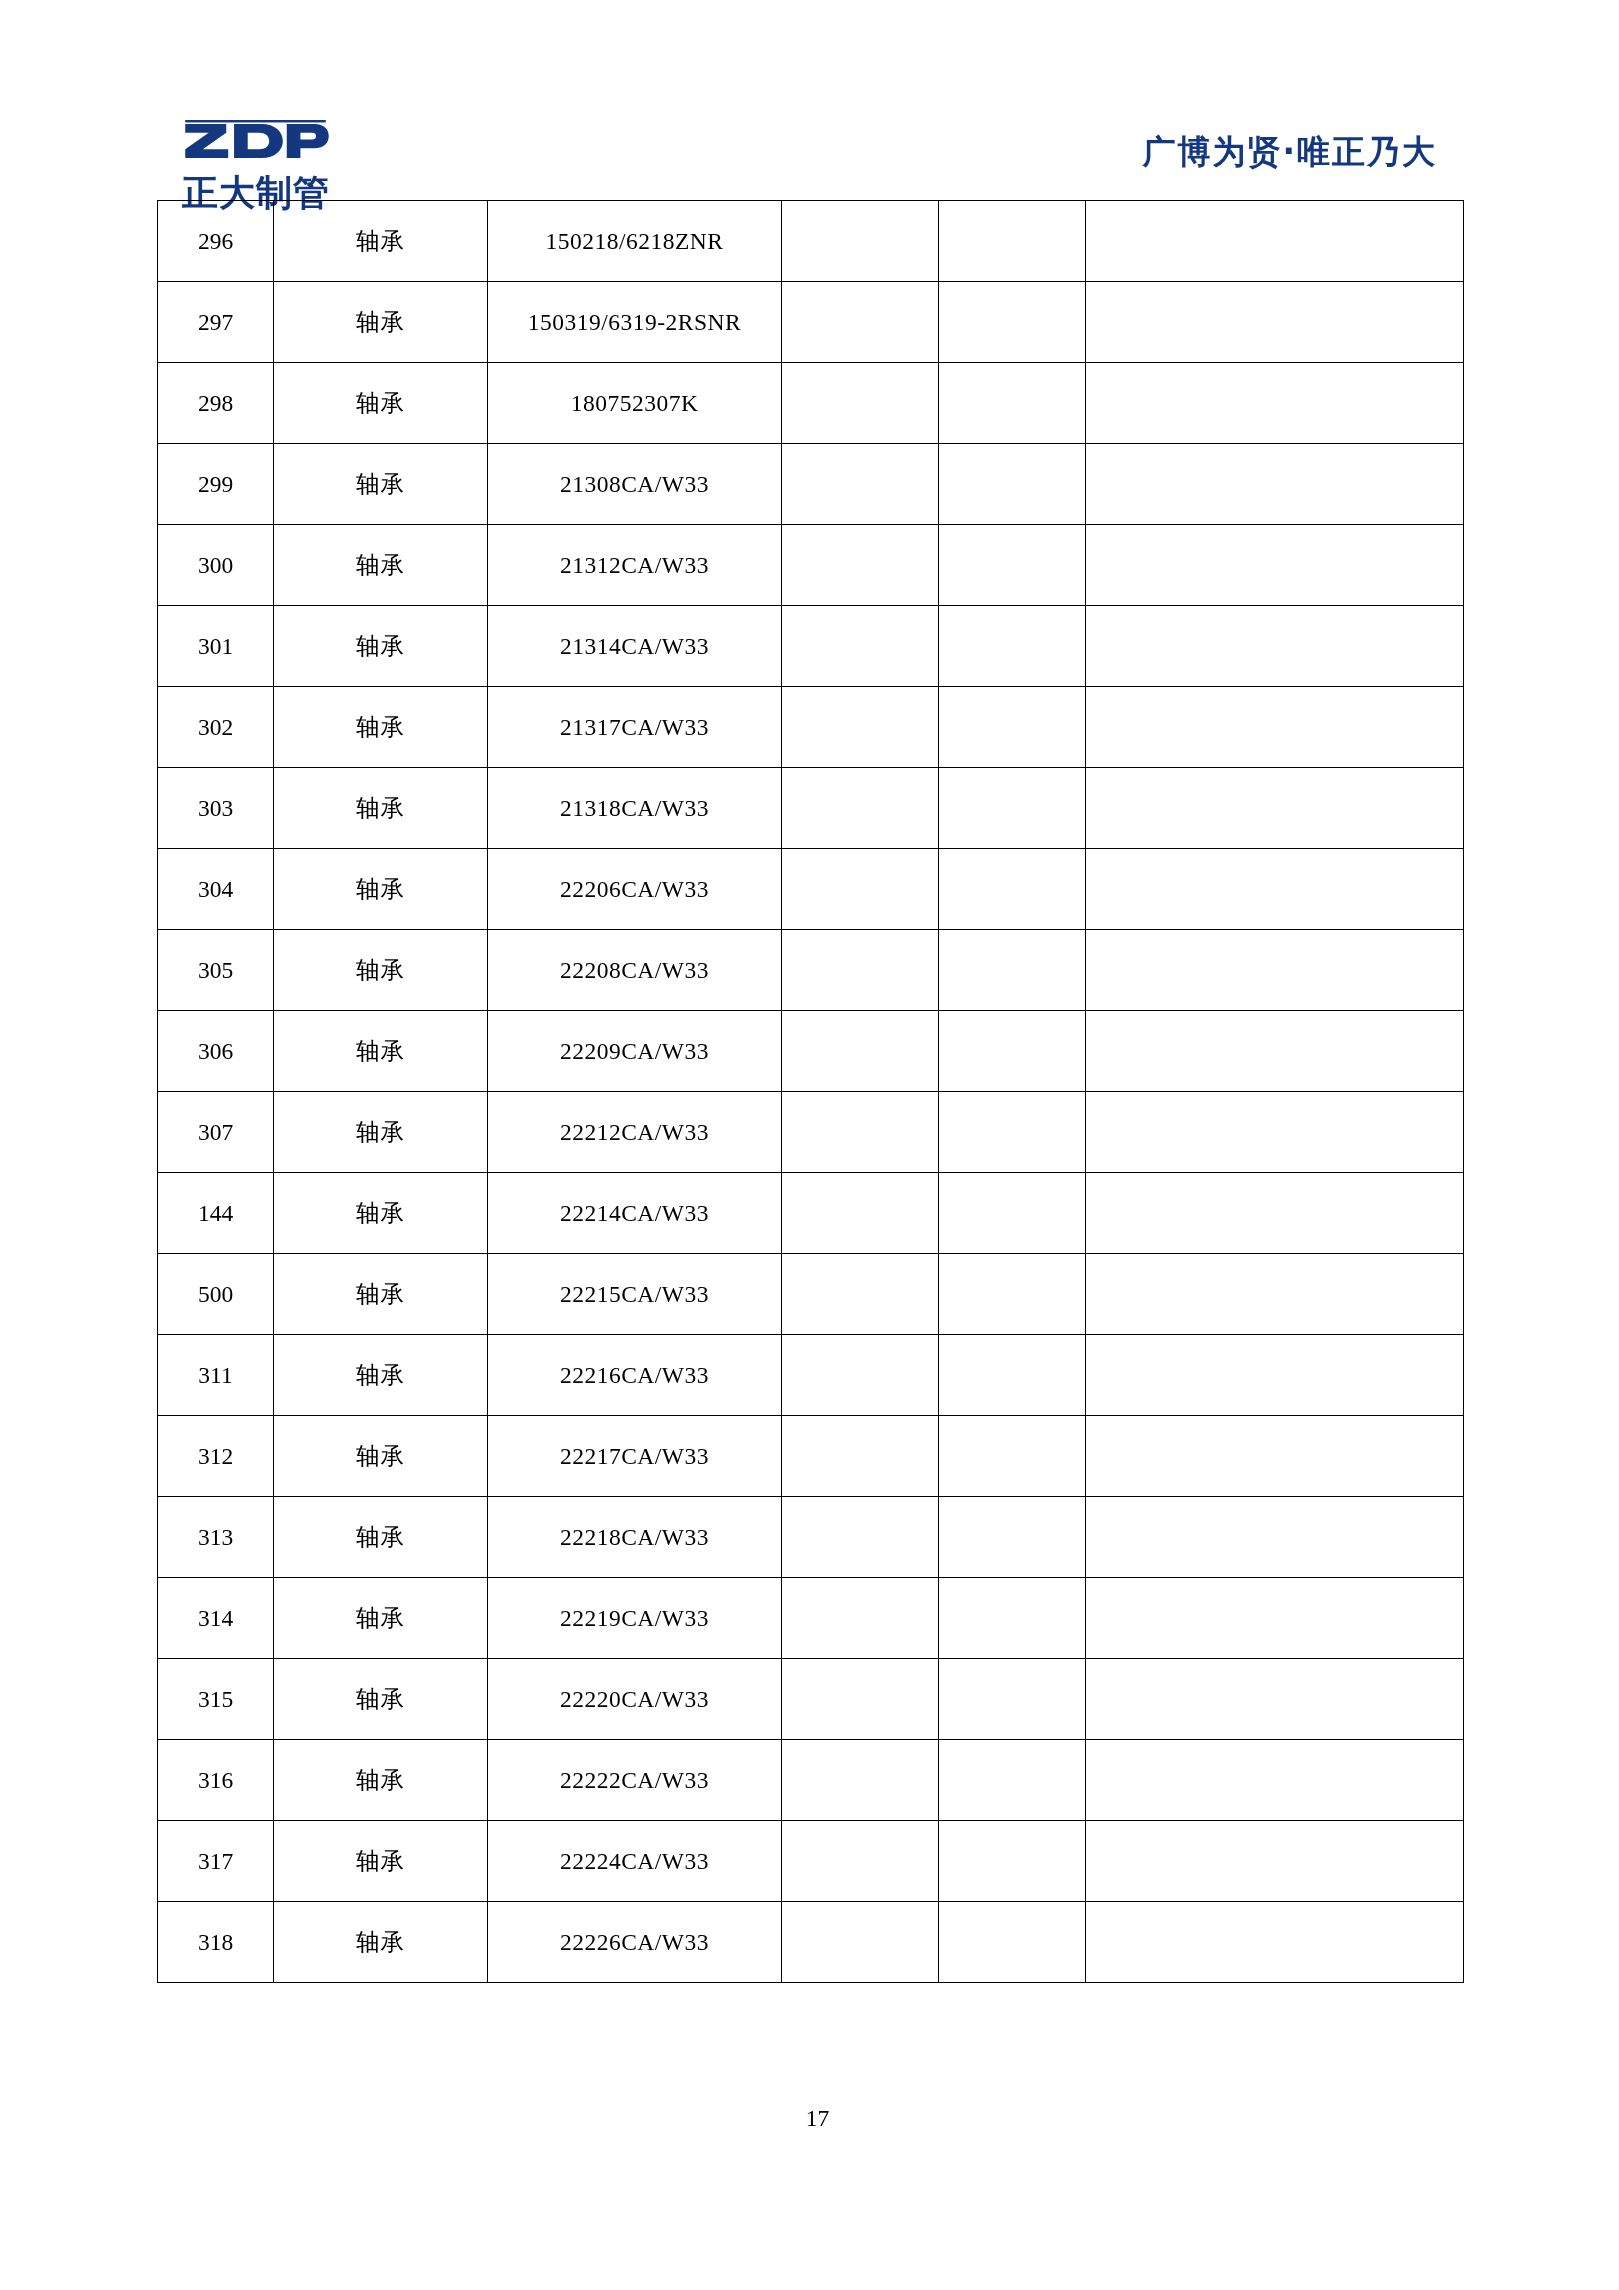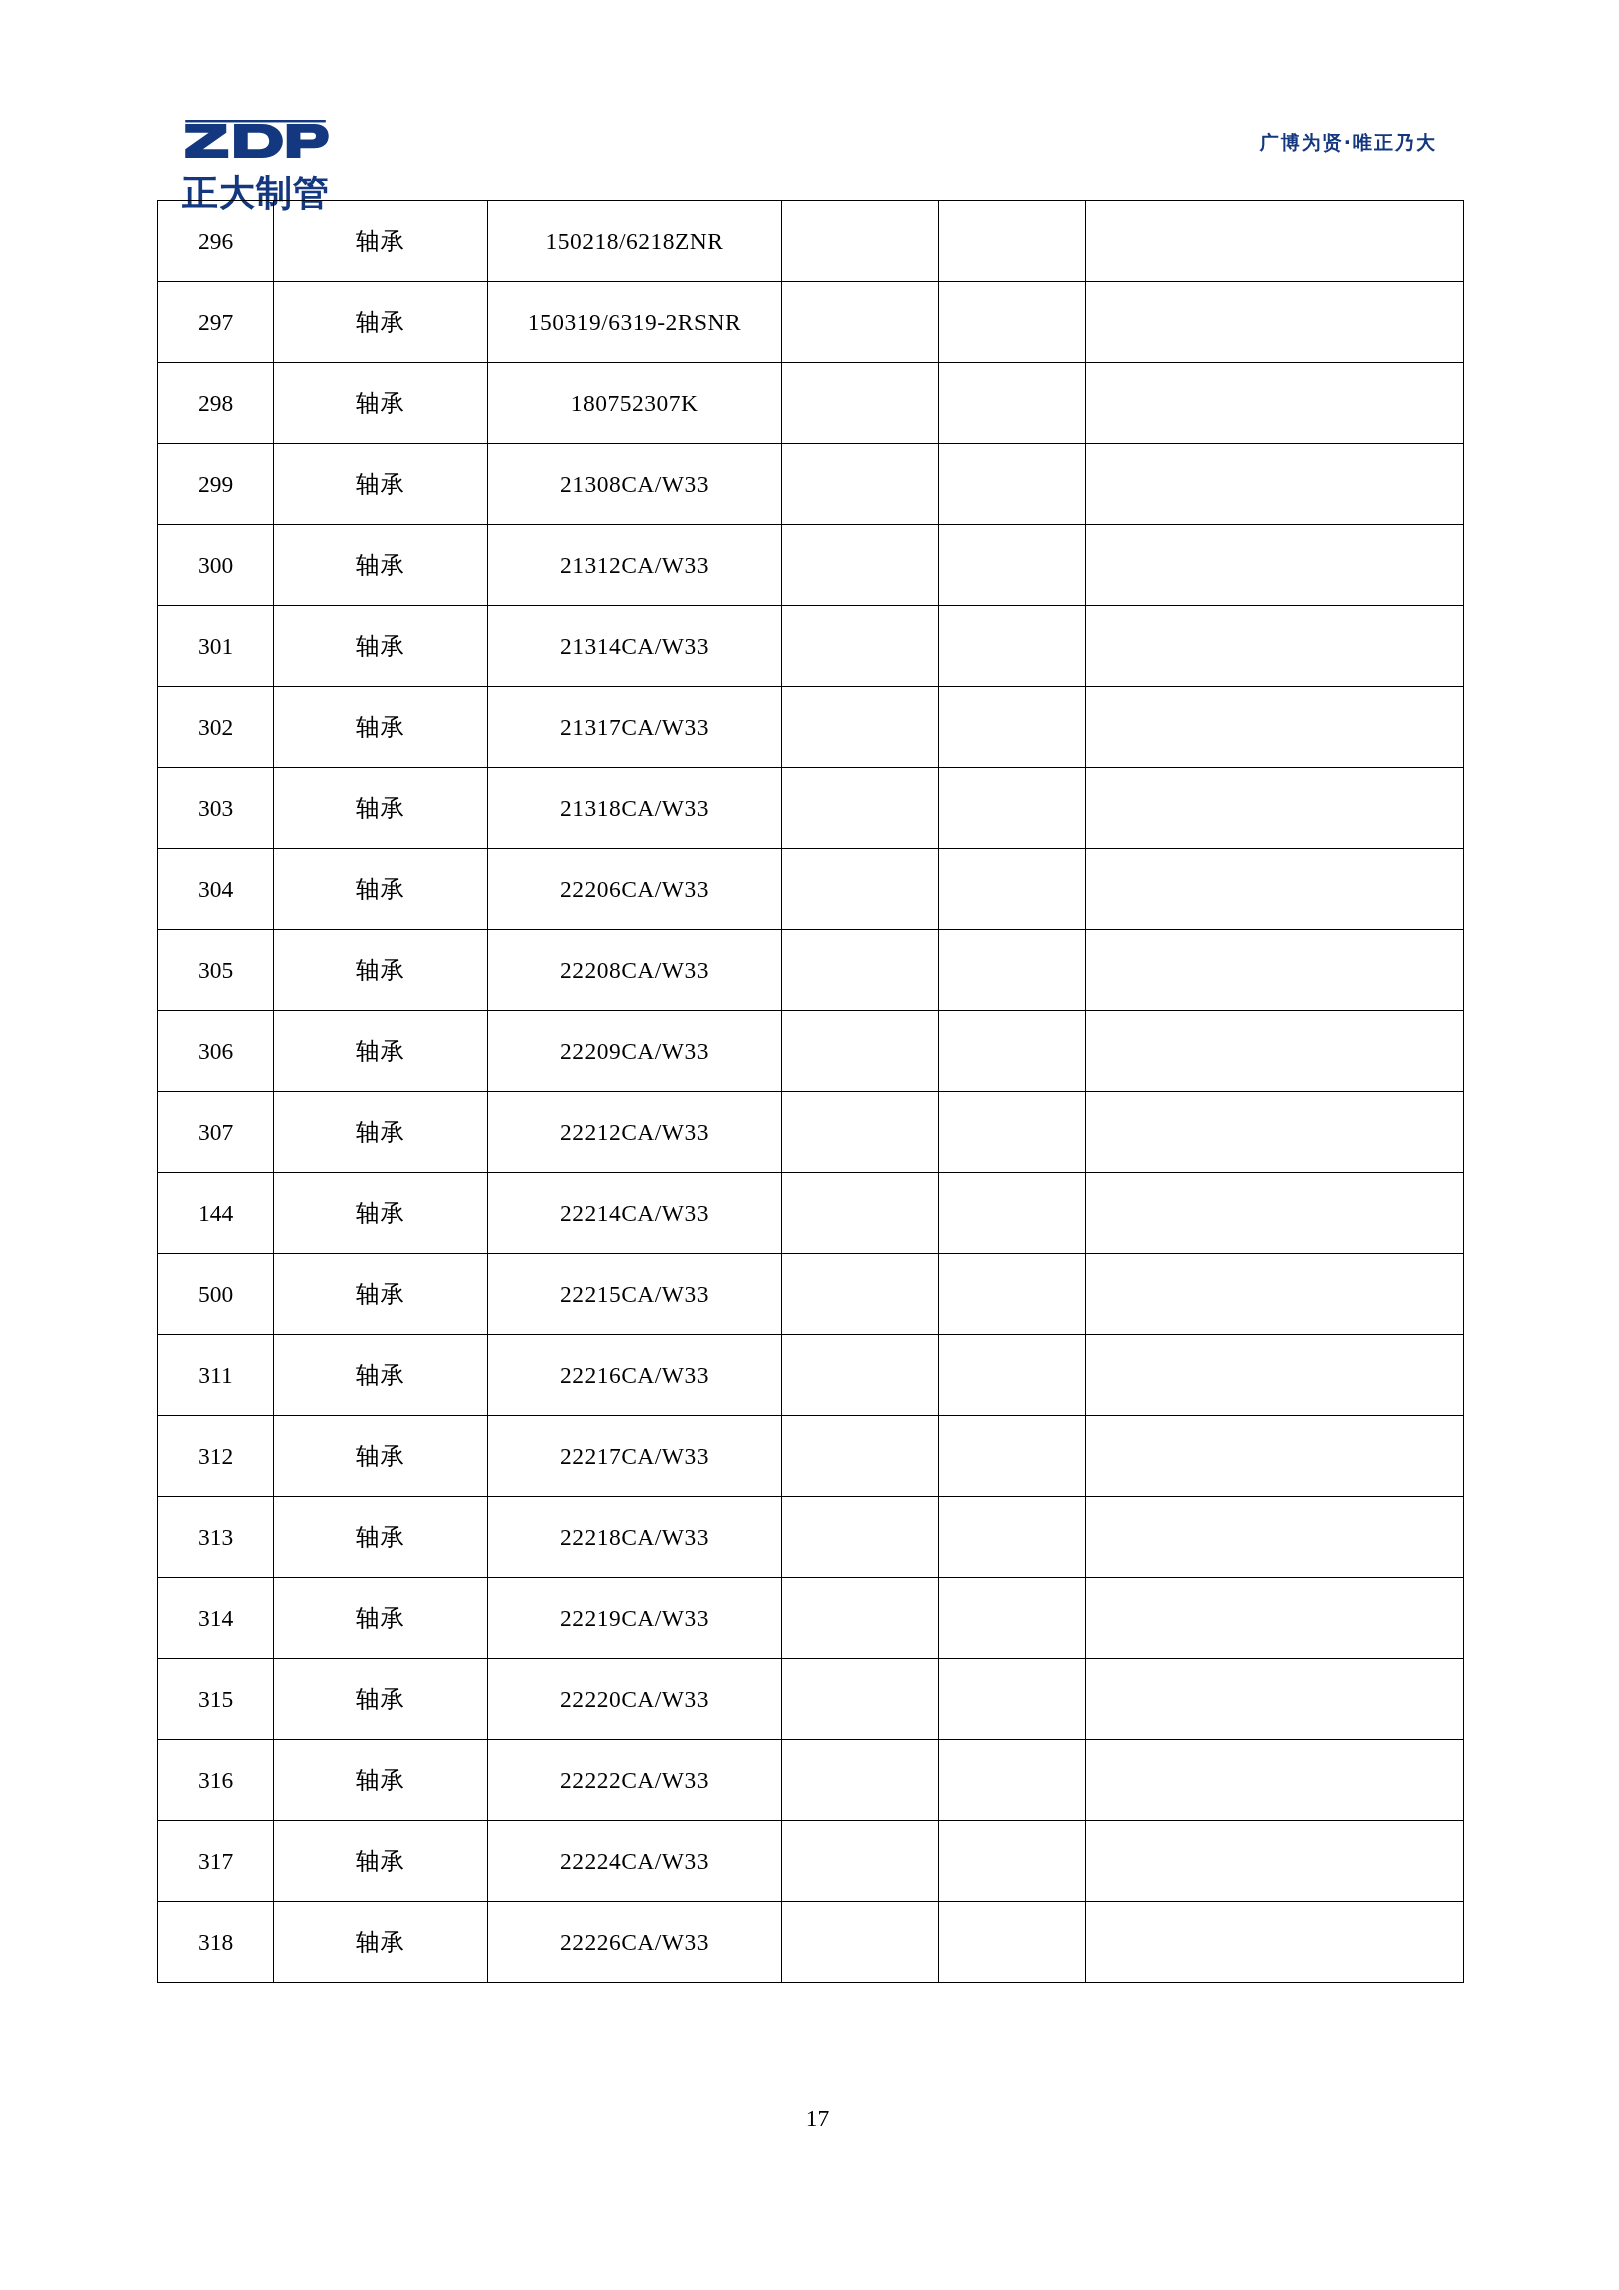--- a/index.html
+++ b/index.html
@@ -50,21 +50,21 @@
     color: #14387f;
     line-height: 1;
     white-space: nowrap;
   }
   .slogan {
     position: absolute;
     right: 182px;
     top: 130px;
     font-family: "DejaVu Sans", sans-serif;
     font-weight: bold;
-    font-size: 19px;
+    font-size: 33px;
     color: #14387f;
     letter-spacing: 2px;
     white-space: nowrap;
   }
 
   
   .table-wrap {
     position: absolute;
     left: 157px;
     top: 200px;

